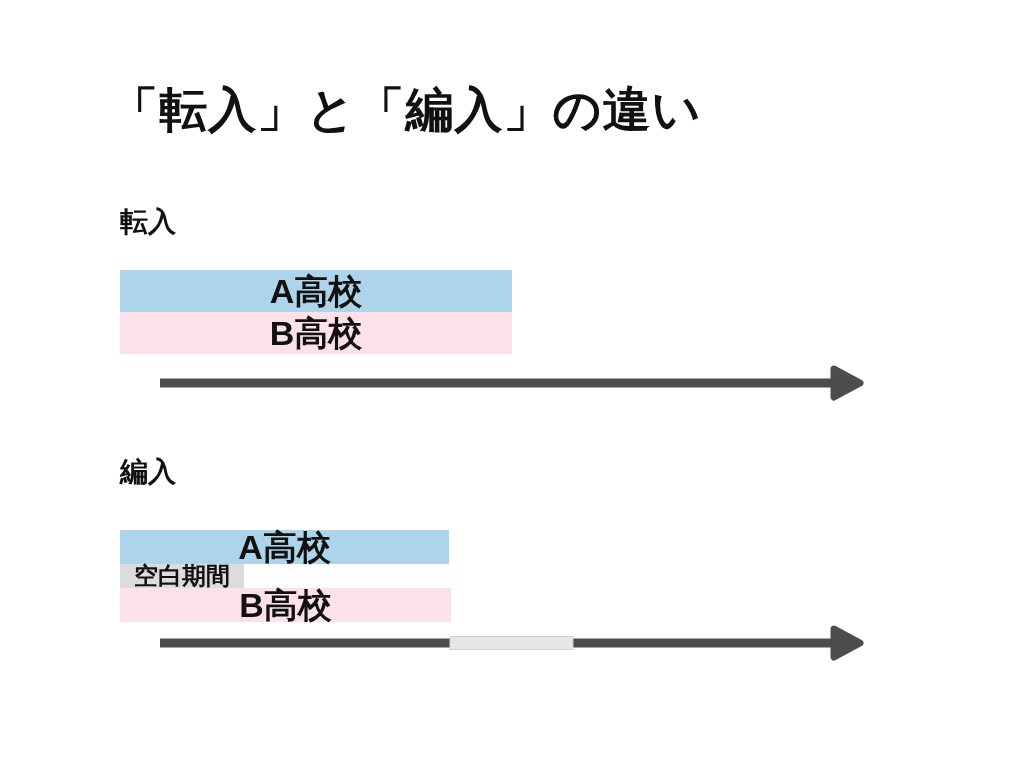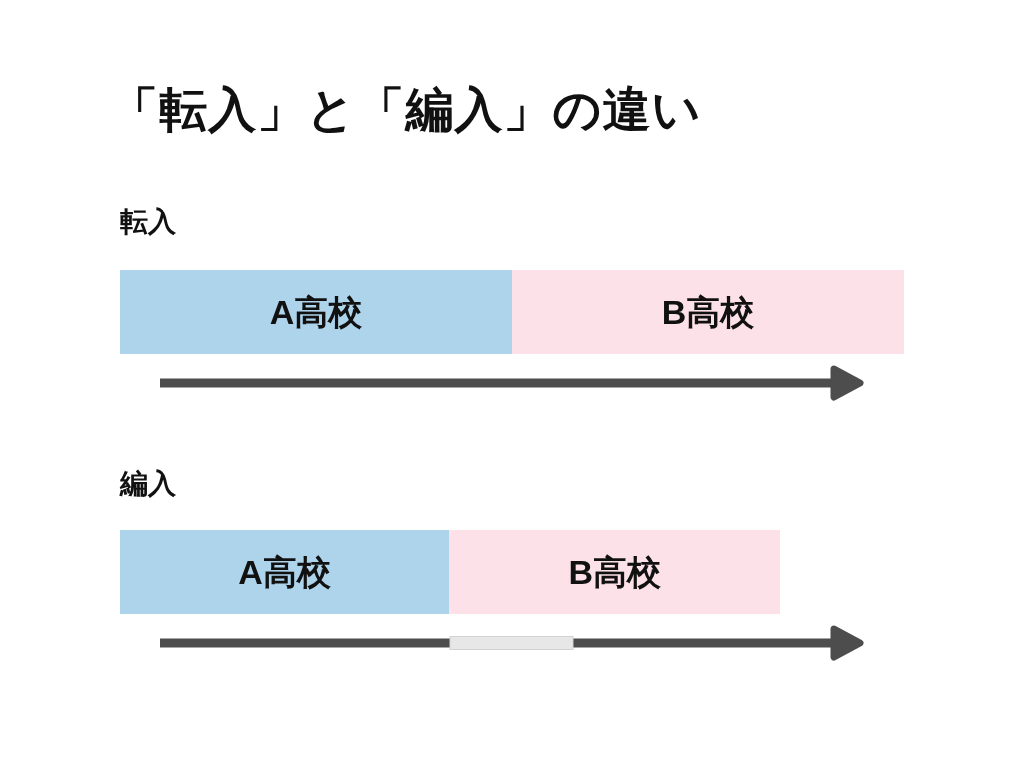--- a/index.html
+++ b/index.html
@@ -25,27 +25,28 @@
     line-height: 1.1;
   }
   .section-label {
     position: absolute;
     left: 120px;
     font-size: 28px;
     font-weight: bold;
     line-height: 1;
   }
   .label-1 { top: 208px; }
-  .label-2 { top: 470px; }
+  .label-2 { top: 458px; }
   .timeline-bar {
     position: absolute;
     left: 120px;
     width: 784px;
     height: 84px;
     display: flex;
+    flex-direction: column;
   }
   .bar-1 { top: 270px; }
   .bar-2 { top: 530px; }
   .bar-segment {
     display: flex;
     align-items: center;
     justify-content: center;
     height: 100%;
     font-weight: bold;
     font-size: 34px;
@@ -80,20 +81,21 @@
 
   <svg class="arrow-svg arrow-1" viewBox="0 0 784 44">
     <rect x="40" y="17.5" width="678" height="9" fill="#4d4d4d"></rect>
     <polygon points="714,8 740,22 714,36" stroke-width="7" stroke-linejoin="round" fill="#4d4d4d" stroke="#4d4d4d"></polygon>
   </svg>
 
   <div class="section-label label-2">編入</div>
 
   <div class="timeline-bar bar-2">
     <div class="bar-segment seg-a2" style="background: rgb(174, 212, 236);">A高校</div>
+    <div class="bar-segment seg-gap" style="background: rgb(220, 220, 220);">空白期間</div>
     <div class="bar-segment seg-b2" style="background: rgb(252, 225, 233);">B高校</div>
   </div>
 
   <svg class="arrow-svg arrow-2" viewBox="0 0 784 44">
     <rect x="40" y="17.5" width="678" height="9" fill="#4d4d4d"></rect>
     <rect x="330" y="15.5" width="123" height="13" stroke-width="1" fill="#e7e7e7" stroke="#d2d2d2"></rect>
     <polygon points="714,8 740,22 714,36" stroke-width="7" stroke-linejoin="round" fill="#4d4d4d" stroke="#4d4d4d"></polygon>
   </svg>
 
 </div>

